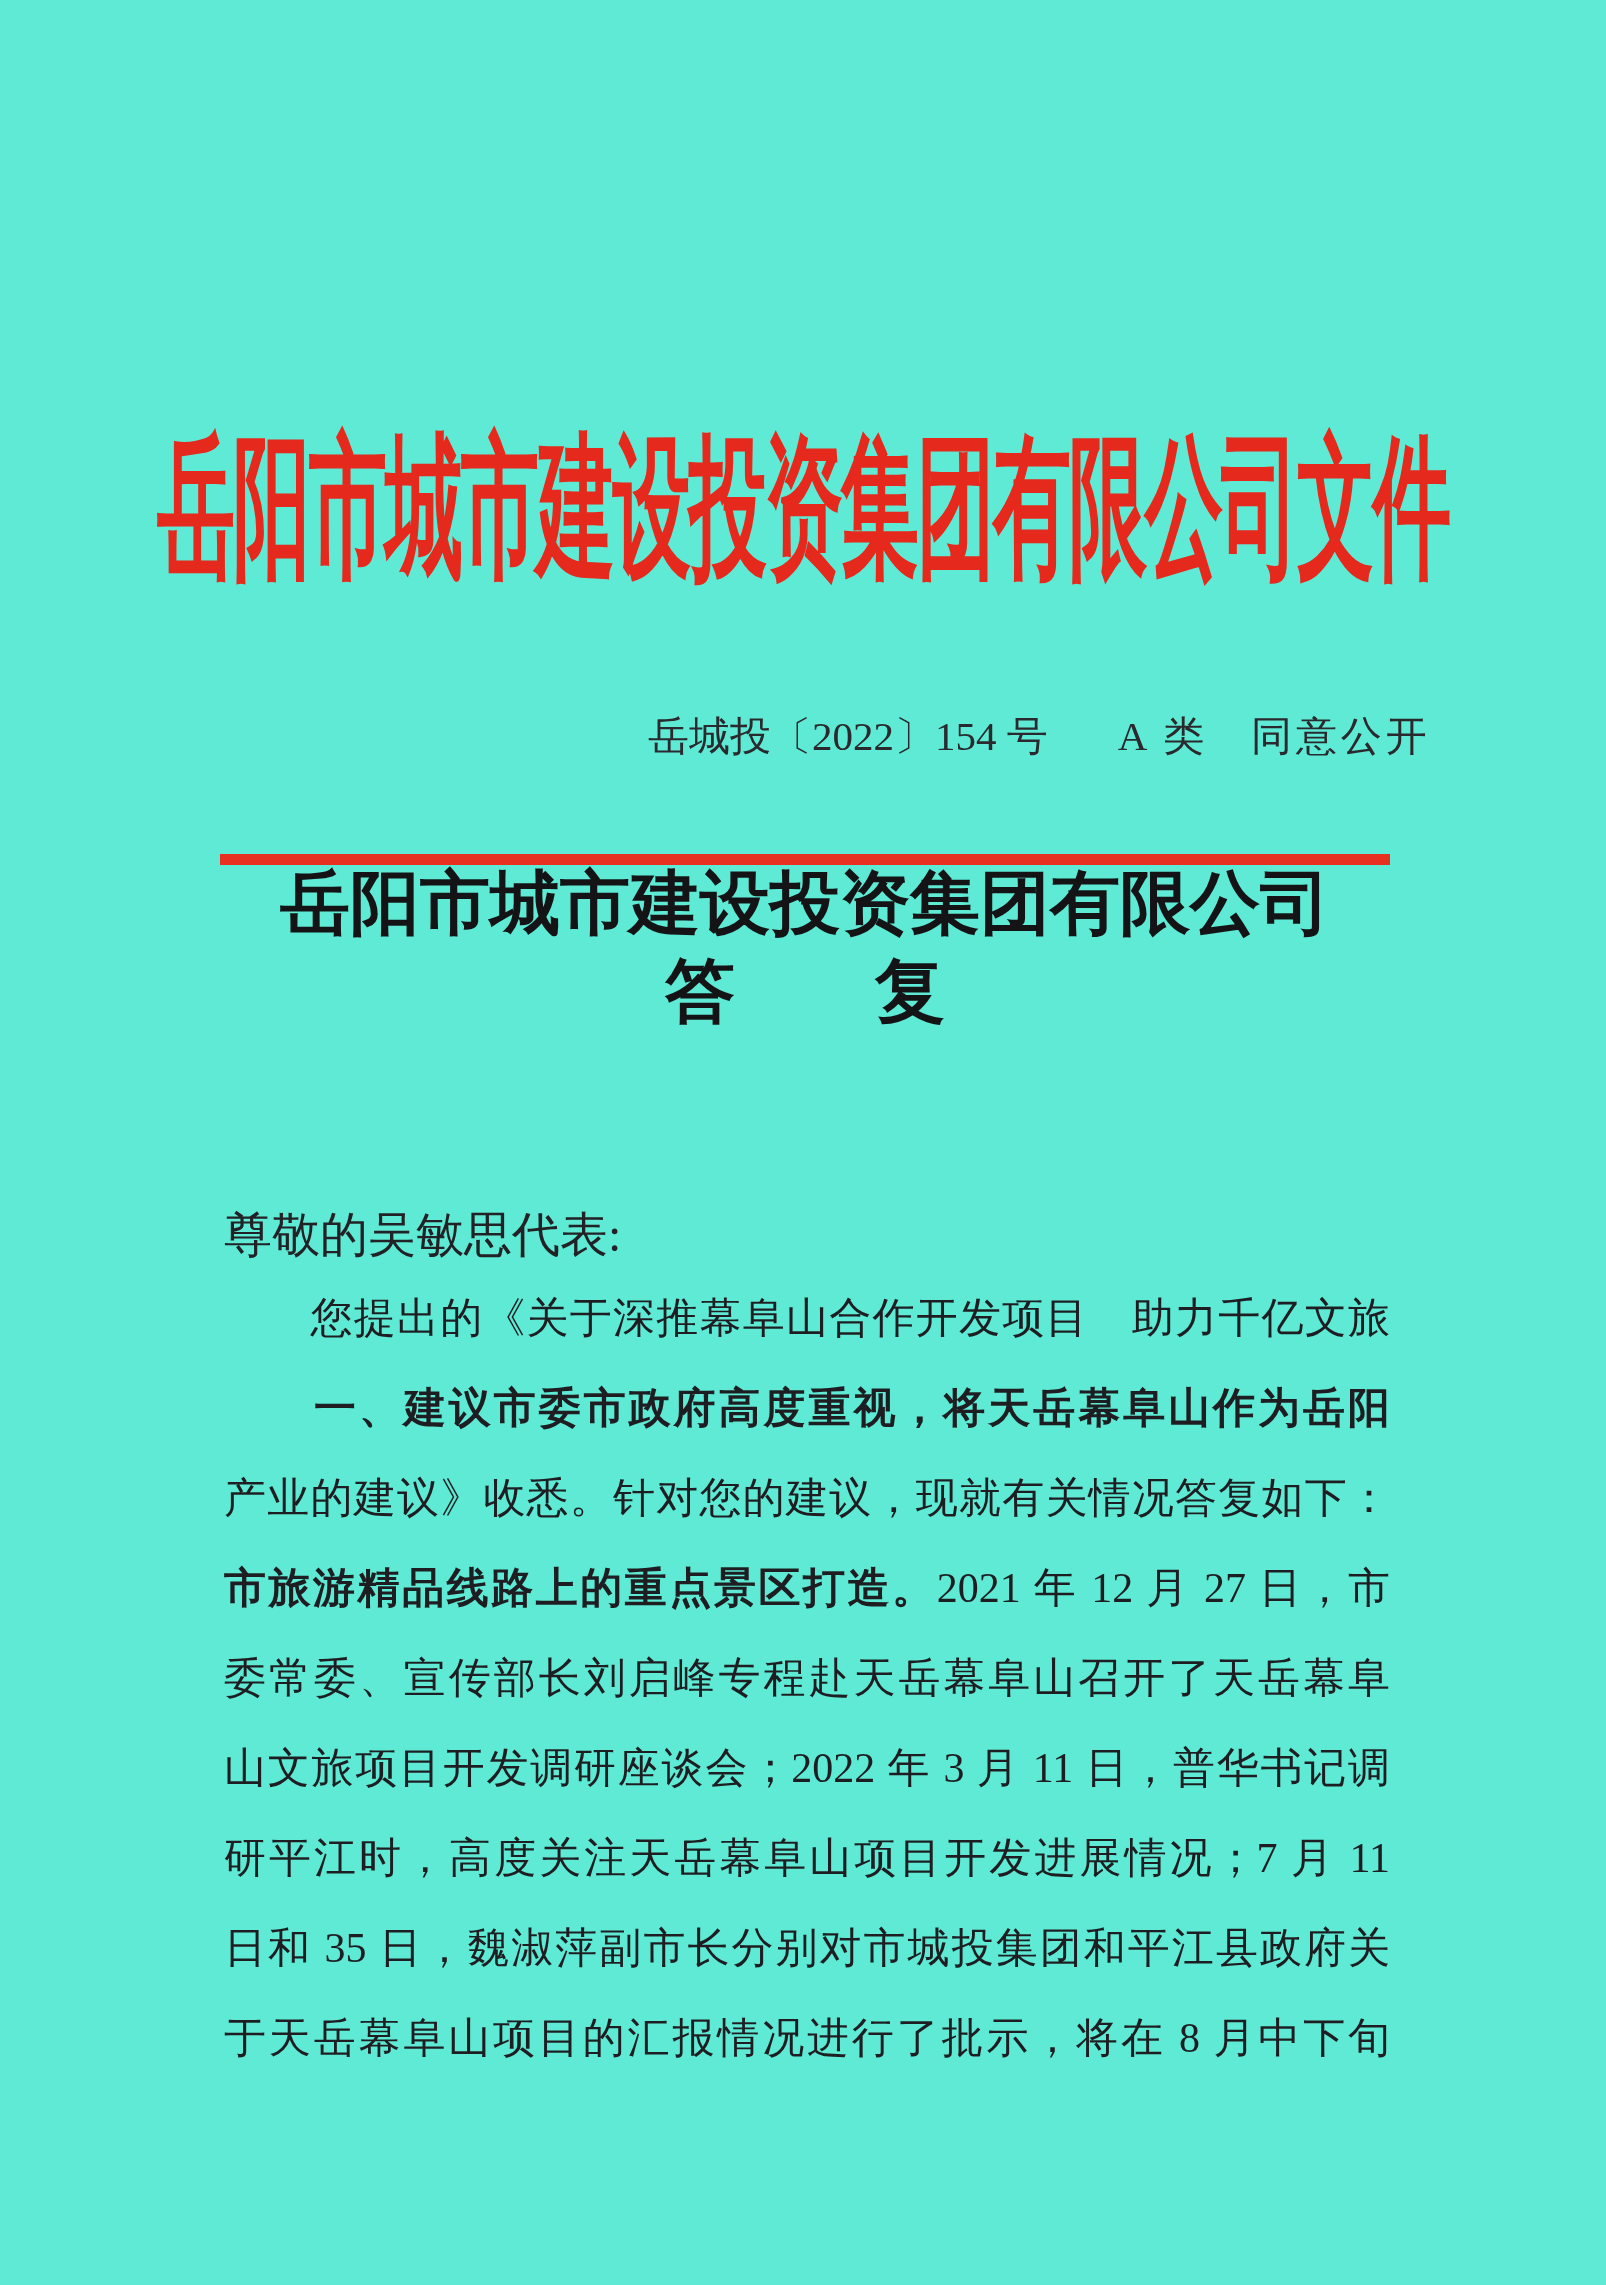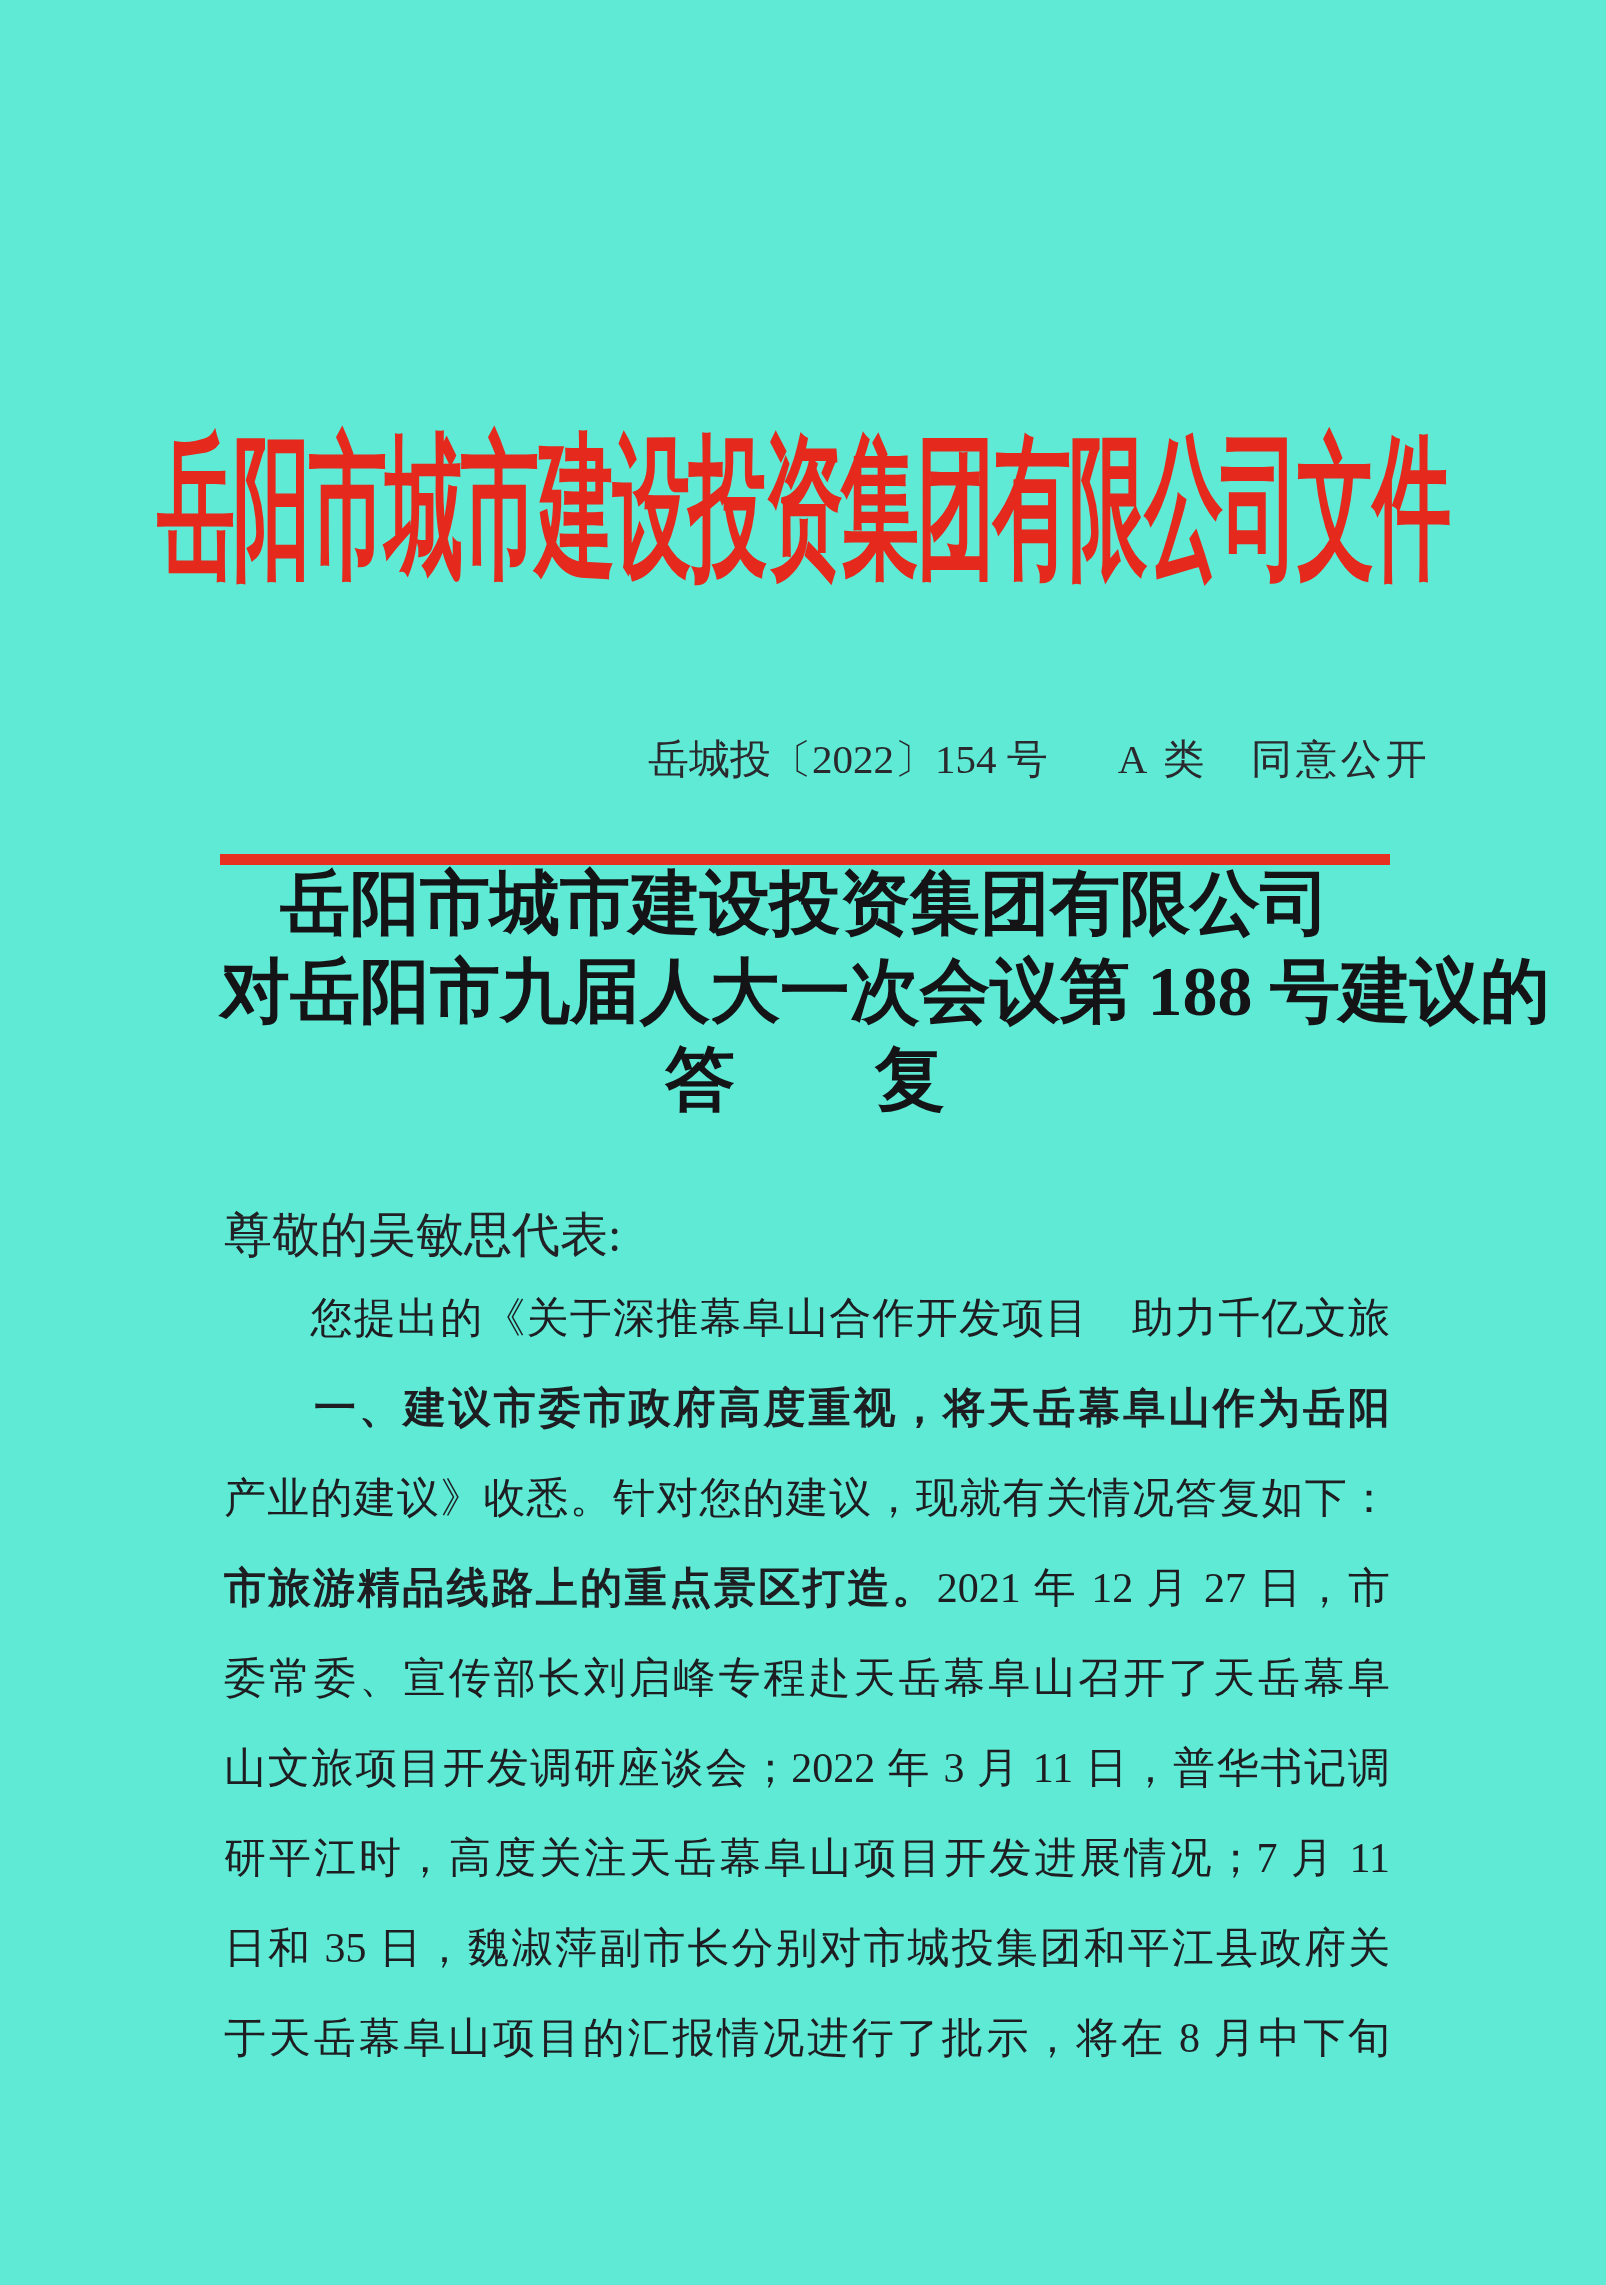--- a/index.html
+++ b/index.html
@@ -27,21 +27,21 @@
     letter-spacing: -2px;
     line-height: 78px;
     transform: scaleY(2.0);
     transform-origin: 50% 0;
     white-space: nowrap;
   }
 
   
   .doc-line {
     position: absolute;
-    top: 732px;
+    top: 709px;
     left: 648px;
     font-size: 41px;
     line-height: 55px;
     color: #2a2a2e;
     white-space: nowrap;
   }
   .doc-line .cls { margin-left: 70px; letter-spacing: 3.9px; }
   .doc-line .pub { margin-left: 43px; letter-spacing: 3.9px; }
 
   
@@ -111,21 +111,20 @@
   <div class="masthead">岳阳市城市建设投资集团有限公司文件</div>
 
   <div class="doc-line">
     <span class="num">岳城投〔2022〕154 号</span><span class="cls">A 类</span><span class="pub">同意公开</span>
   </div>
 
   <div class="red-rule"></div>
 
   <div class="title-block">
     <div class="tline">岳阳市城市建设投资集团有限公司</div>
-    <div class="tline">对岳阳市九届人大一次会议第 188 号建议的</div>
     <div class="tline">答　　复</div>
   </div>
 
   <div class="salutation">尊敬的吴敏思代表:</div>
 
   <div class="body-block">
     <div class="bline"><span class="seg-b"></span><span class="seg-n">　　您提出的《关于深推幕阜山合作开发项目　助力千亿文旅</span></div>
     <div class="bline"><span class="seg-b">　　一、建议市委市政府高度重视，将天岳幕阜山作为岳阳</span><span class="seg-n"></span></div>
     <div class="bline"><span class="seg-b"></span><span class="seg-n">产业的建议》收悉。针对您的建议，现就有关情况答复如下：</span></div>
     <div class="bline"><span class="seg-b">市旅游精品线路上的重点景区打造。</span><span class="seg-n">2021 年 12 月 27 日，市</span></div>

